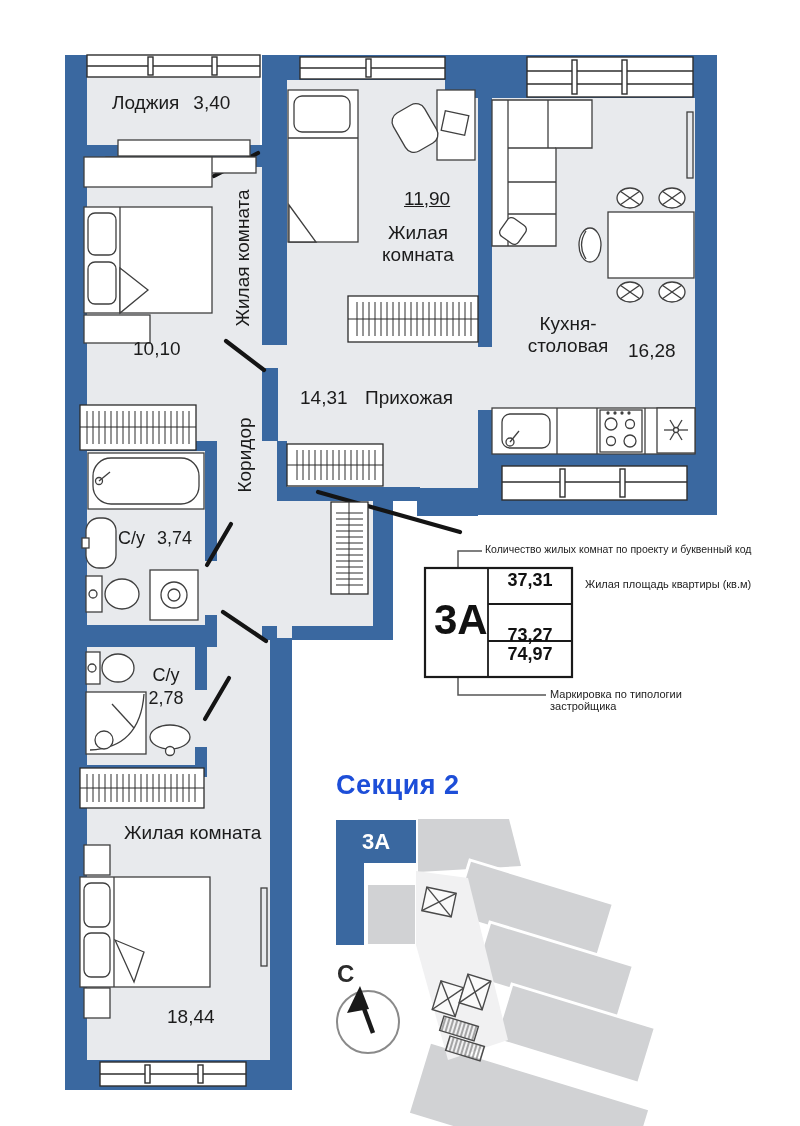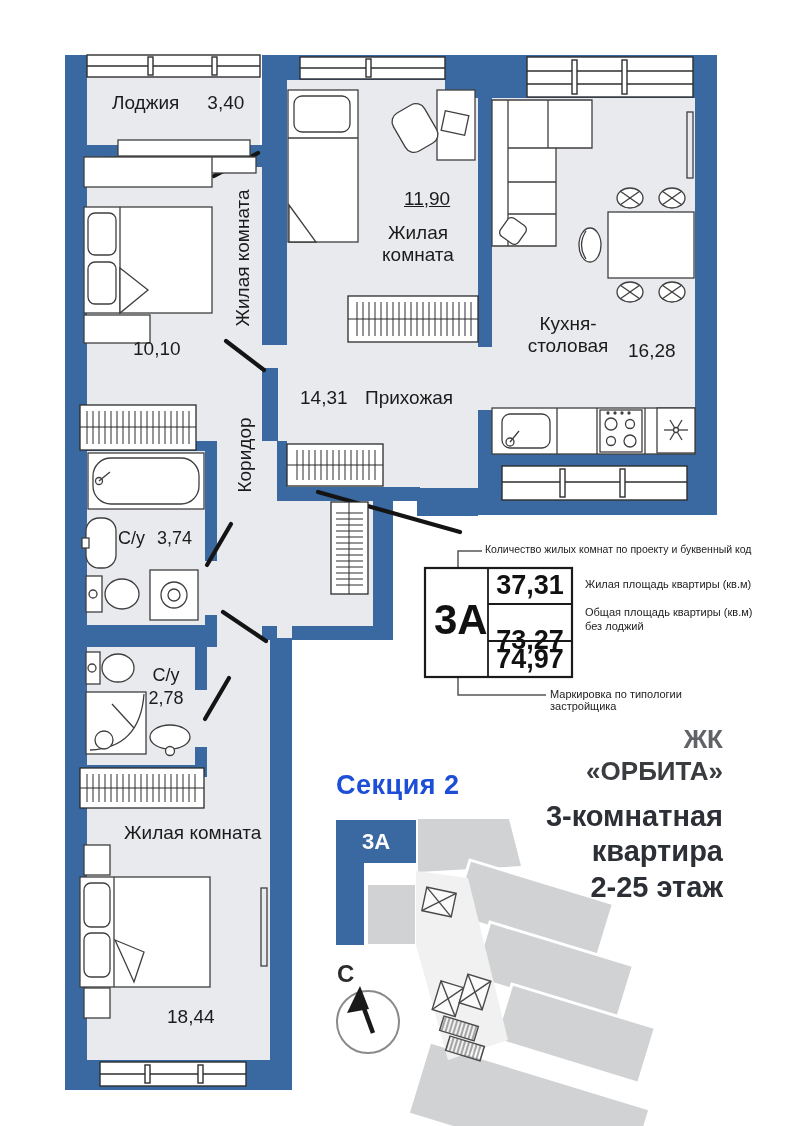--- a/index.html
+++ b/index.html
@@ -4,23 +4,23 @@
 <style>
   html,body{margin:0;padding:0;background:#fff;}
   #stage{position:relative;width:800px;height:1126px;background:#ffffff;overflow:hidden;
          font-family:"Liberation Sans","DejaVu Sans",sans-serif;color:#1b1b1b;}
   #plan-svg{position:absolute;left:0;top:0;}
   .lbl{position:absolute;white-space:nowrap;color:#1b1b1b;}
   .room-name{font-size:19px;}
   .room-area{font-size:19px;}
   .vert{transform:translate(-50%,-50%) rotate(-90deg);}
   .ctr{transform:translate(-50%,0);text-align:center;white-space:normal;}
-  .flexrow{display:flex;gap:28px;}
+  .flexrow{display:flex;gap:14px;}
   
-  .card-num{position:absolute;font-size:27px;font-weight:700;color:#111;text-align:center;width:84px;}
+  .card-num{position:absolute;font-size:18px;font-weight:700;color:#111;text-align:center;width:84px;}
   .card-code{position:absolute;font-size:42px;font-weight:700;color:#111;}
   .card-lab{position:absolute;font-size:11px;line-height:1.25;color:#222;white-space:normal;width:205px;}
   .callout{position:absolute;font-size:10.5px;color:#222;}
   
   .sec-title{position:absolute;font-size:27px;font-weight:800;color:#1d4ed8;letter-spacing:.5px;}
   .sec-code{position:absolute;font-size:22px;font-weight:700;color:#ffffff;text-align:center;width:80px;}
   .north-lbl{position:absolute;font-size:24px;font-weight:600;color:#2b2b2b;}
   .promo{position:absolute;right:77px;top:724px;text-align:right;}
   .promo .zk{font-size:26px;font-weight:600;color:#616366;line-height:1.2;}
   .promo .orbit{font-size:26px;font-weight:800;color:#3a3c40;line-height:1.3;}
@@ -386,28 +386,20 @@
 
 <div class="lbl room-name" style="left:124px;top:822px;">Жилая комната</div>
 <div class="lbl room-area" style="left:167px;top:1006px;">18,44</div>
 
 <div class="callout" style="left:485px;top:543px;">Количество жилых комнат по проекту и буквенный код</div>
 <div class="card-code" style="left:434px;top:596px;">3А</div>
 <div class="card-num" style="left:488px;top:570px;">37,31</div>
 <div class="card-num" style="left:488px;top:625px;">73,27</div>
 <div class="card-num" style="left:488px;top:644px;">74,97</div>
 <div class="card-lab" style="left:585px;top:578px;">Жилая площадь квартиры (кв.м)</div>
-<div class="card-lab" style="left:585px;top:606px;width:170px;">Общая площадь квартиры (кв.м) без лоджий</div>
 <div class="callout" style="left:550px;top:688px;width:195px;white-space:normal;font-size:11px;">Маркировка по типологии застройщика</div>
 
 <div class="sec-title" style="left:336px;top:770px;">Секция 2</div>
 <div class="sec-code" style="left:336px;top:829px;">3А</div>
 <div class="north-lbl" style="left:337px;top:960px;">С</div>
 
-<div class="promo">
-  <div class="zk">ЖК</div>
-  <div class="orbit">«ОРБИТА»</div>
-  <div class="apt">3-комнатная</div>
-  <div class="apt" style="margin-top:0;">квартира</div>
-  <div class="apt" style="margin-top:0;">2-25 этаж</div>
+
 </div>
 
-</div>
-
 </body></html>

